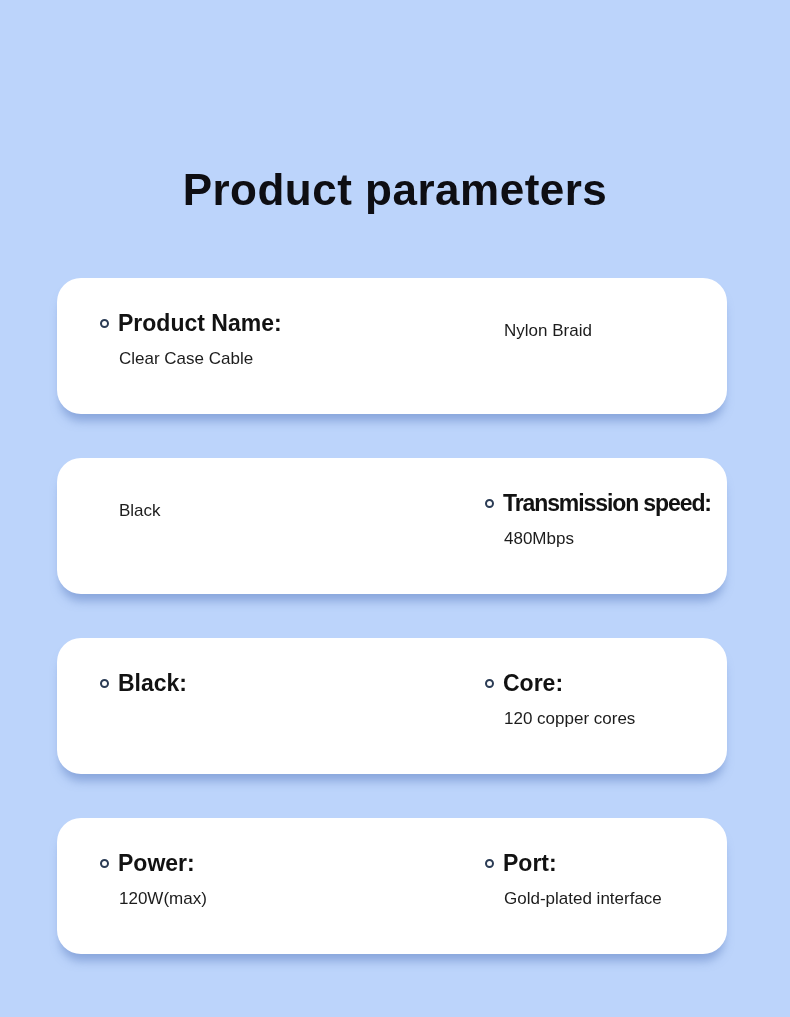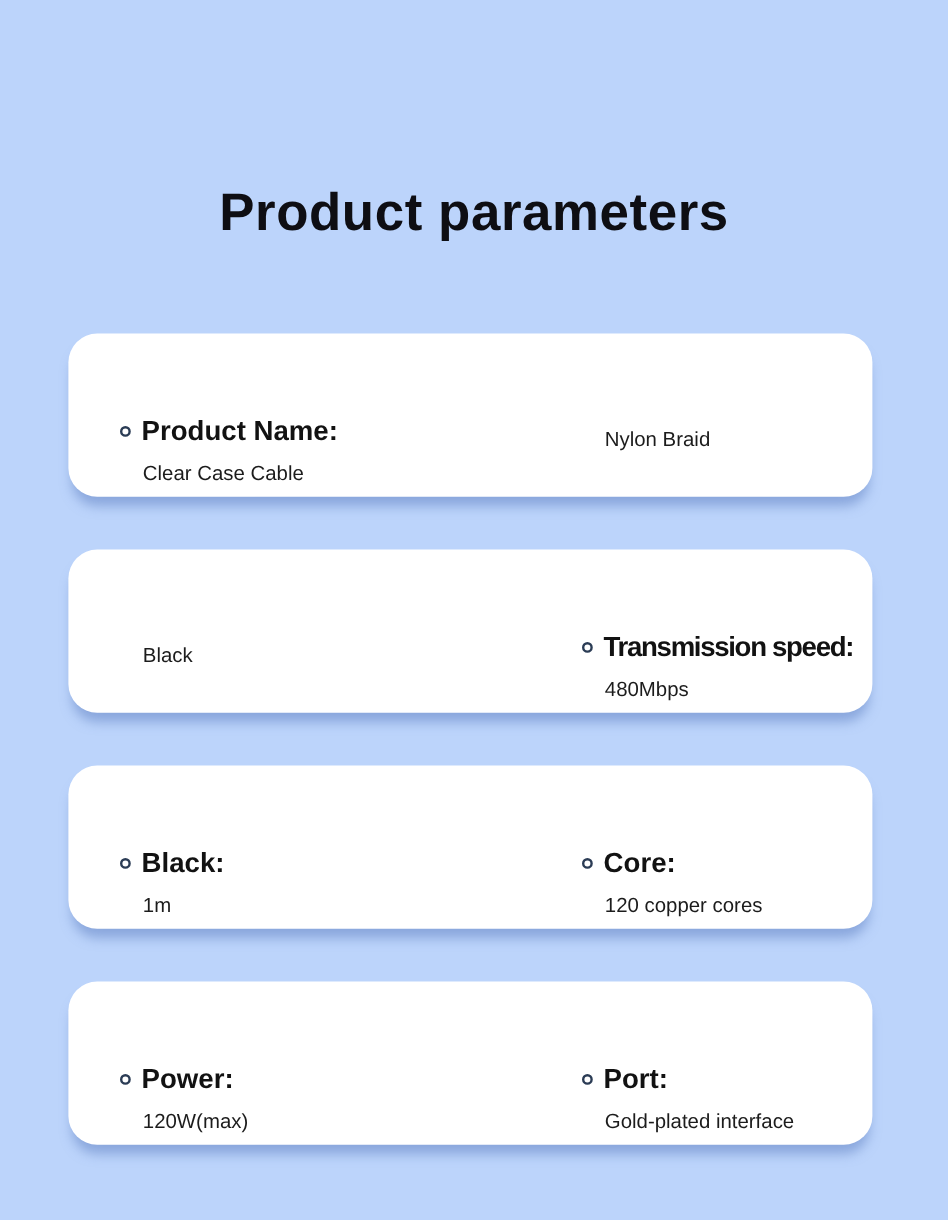--- a/index.html
+++ b/index.html
@@ -6,21 +6,21 @@
   body {
     width: 790px;
     height: 1017px;
     position: relative;
     background: #bcd4fb;
     font-family: "Liberation Sans", sans-serif;
     overflow: hidden;
   }
   .page-title {
     position: absolute;
-    top: 124px;
+    top: 136px;
     left: 0;
     width: 790px;
     text-align: center;
     font-size: 44px;
     font-weight: 700;
     letter-spacing: 0.5px;
     color: #0e0e13;
   }
   .cards {
     position: absolute;
@@ -33,21 +33,21 @@
   }
   .card {
     height: 136px;
     box-sizing: border-box;
     background: #ffffff;
     border-radius: 24px;
     box-shadow: 0 10px 10px -3px rgba(96, 130, 194, 0.55);
     display: flex;
     padding: 32px 10px 0 43px;
   }
-  .col { min-width: 0; margin-top: 36px; }
+  .col { min-width: 0; }
   .col-left { flex: 0 0 385px; }
   .col-right { flex: 1 1 auto; }
   .entry-head {
     display: flex;
     align-items: center;
   }
   .bullet {
     flex: 0 0 auto;
     width: 5px;
     height: 5px;
@@ -108,21 +108,20 @@
       <div class="value">480Mbps</div>
     </div>
   </section>
 
   <section class="card">
     <div class="col col-left">
       <div class="entry-head">
         <span class="bullet"></span>
         <span class="label">Black:</span>
       </div>
-      <div class="value">1m</div>
     </div>
     <div class="col col-right">
       <div class="entry-head">
         <span class="bullet"></span>
         <span class="label">Core:</span>
       </div>
       <div class="value">120 copper cores</div>
     </div>
   </section>
 

